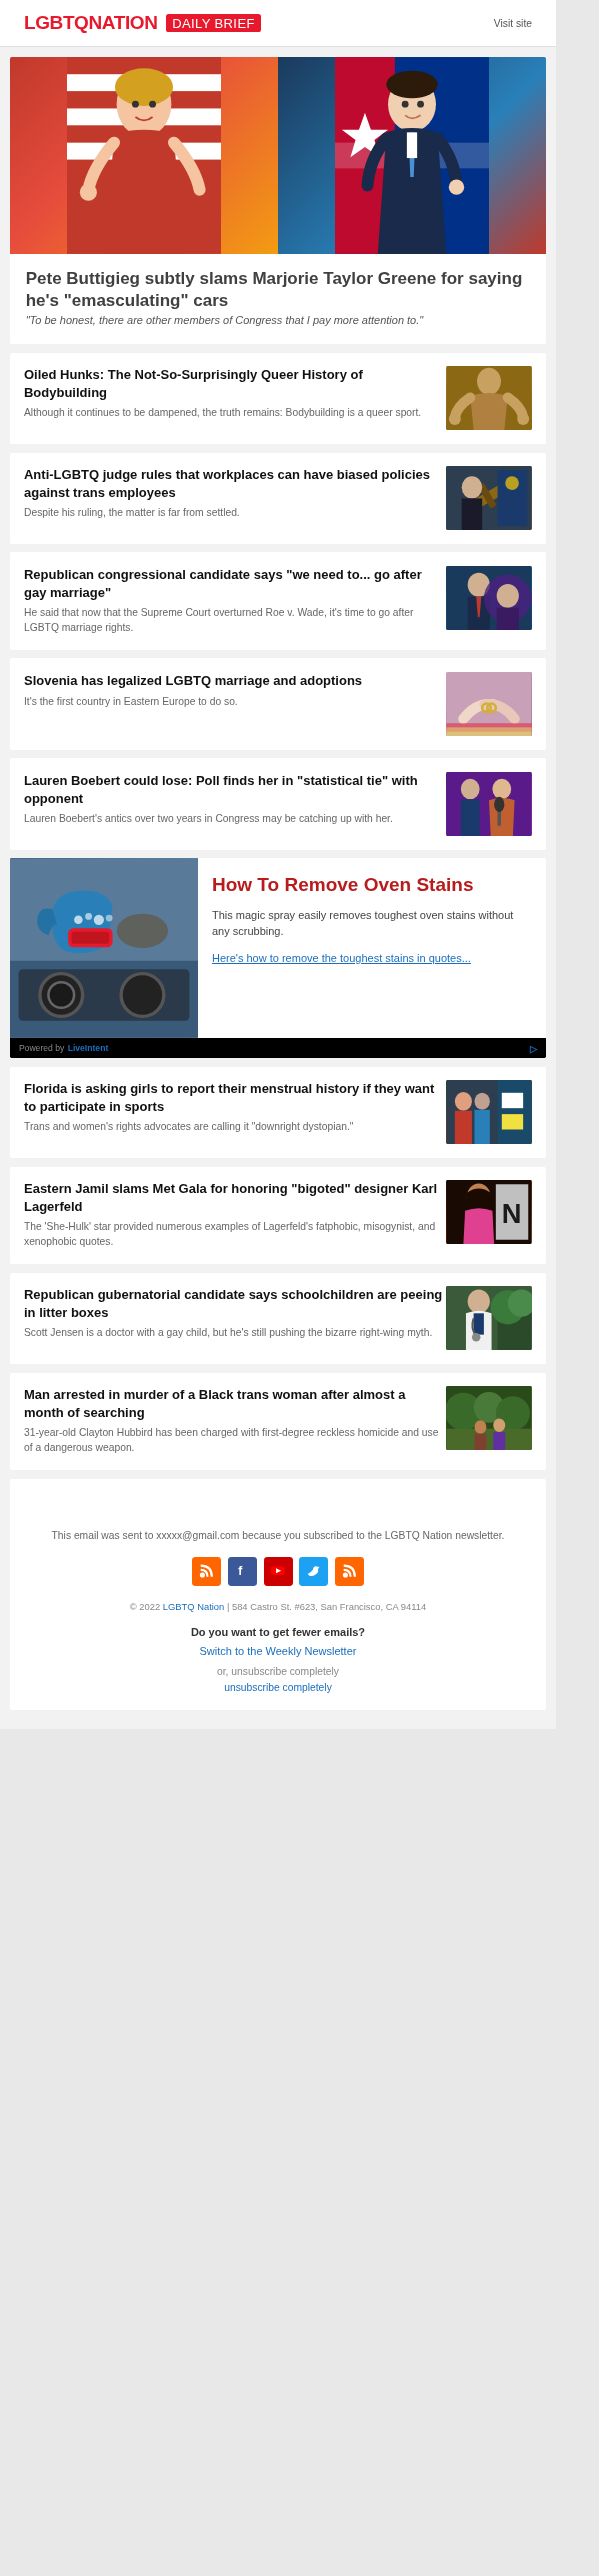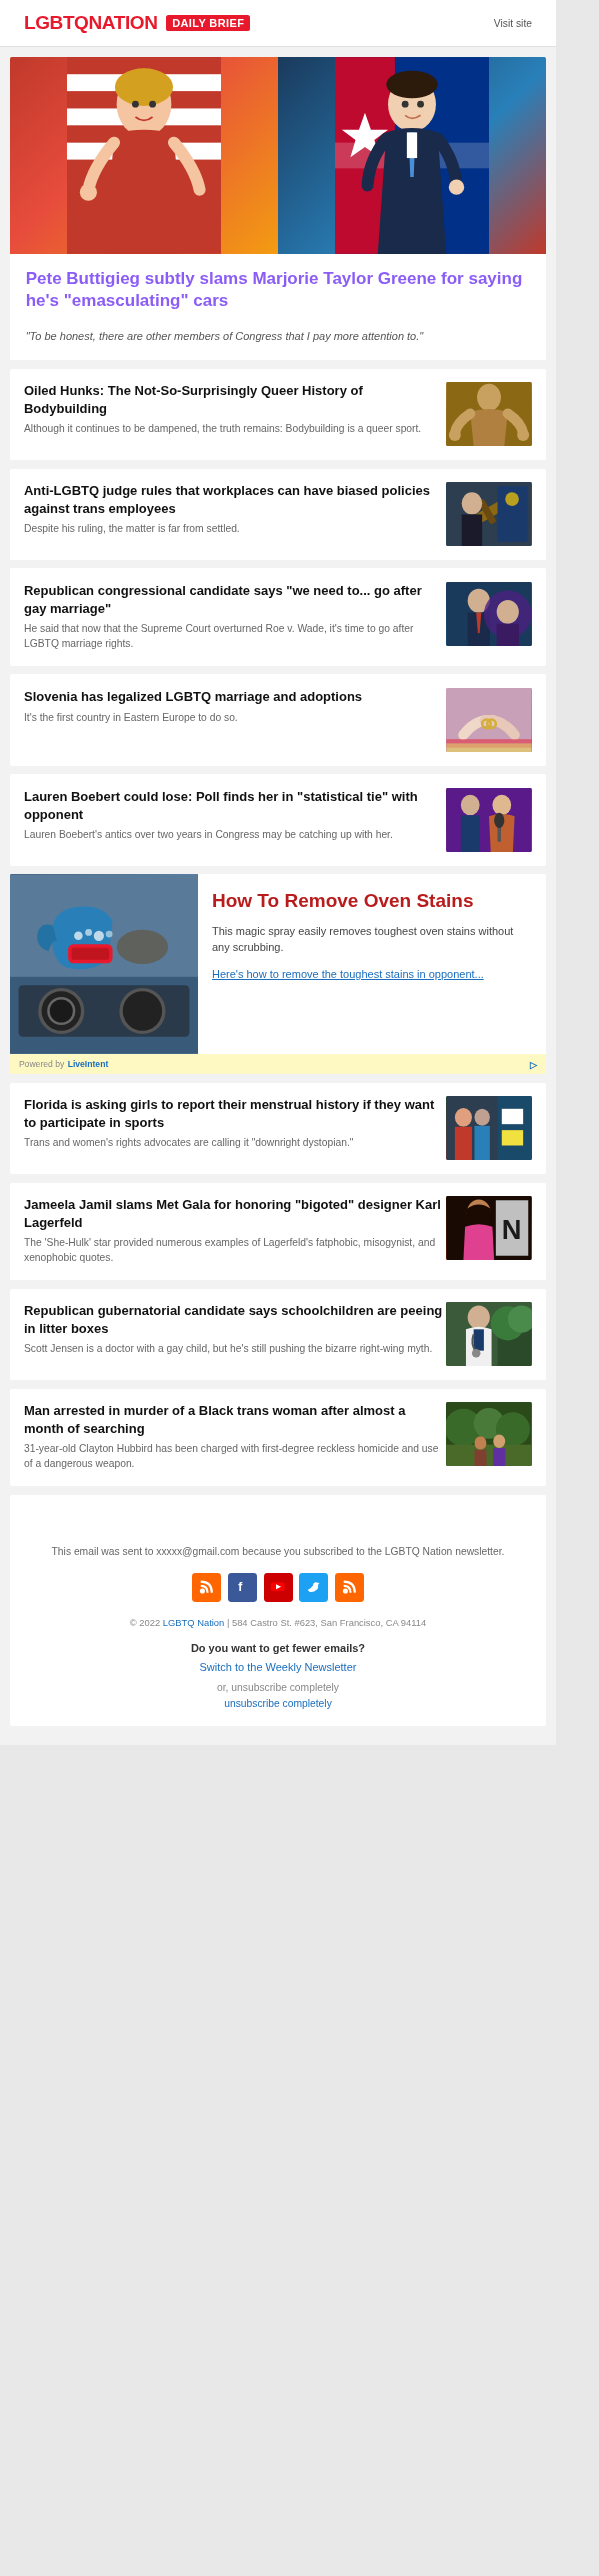--- a/index.html
+++ b/index.html
@@ -32,22 +32,22 @@
       font-size: 19px;
       color: #000;
       letter-spacing: -0.4px;
     }
     .logo-text span {
       color: #e8192c;
     }
     .daily-brief-badge {
       background: #e8192c;
       color: #fff;
-      font-size: 11px;
-      font-weight: 700;
+      font-size: 13px;
+      font-weight: 400;
       padding: 1.7px 6px;
       border-radius: 2.6px;
       text-transform: uppercase;
       letter-spacing: 0.4px;
     }
     .visit-site-link {
       color: #555;
       font-size: 10.3px;
       text-decoration: none;
     }
@@ -93,23 +93,23 @@
       justify-content: center;
       position: relative;
       overflow: hidden;
     }
     .hero-text-box {
       padding: 13.7px 15.4px 15.4px;
     }
     .hero-title {
       font-size: 17px;
       font-weight: 700;
-      color: #8b5cf6;
+      color: #404040;
       line-height: 1.3;
-      margin-bottom: 17px;
+      margin-bottom: 1px;
     }
     .hero-subtitle {
       font-size: 11px;
       color: #555;
       font-style: italic;
       line-height: 1.4;
     }
     
     .article-card {
       background: #fff;
@@ -217,21 +217,21 @@
       line-height: 1.5;
       margin-bottom: 10.3px;
     }
     .ad-link {
       color: #1a6ebd;
       font-size: 11px;
       text-decoration: underline;
       line-height: 1.5;
     }
     .ad-footer {
-      background: #fef9c3;
+      background: #000000;
       padding: 4.3px 8.6px;
       display: flex;
       align-items: center;
       justify-content: space-between;
       font-size: 8.6px;
       color: #888;
     }
     .ad-powered {
       display: flex;
       align-items: center;
@@ -560,21 +560,21 @@
             <circle cx="92" cy="68" r="4" fill="rgba(255,255,255,0.6)"></circle>
             <circle cx="104" cy="72" r="6" fill="rgba(255,255,255,0.7)"></circle>
             <circle cx="116" cy="70" r="4" fill="rgba(255,255,255,0.5)"></circle>
 
             <ellipse cx="155" cy="85" rx="30" ry="20" fill="rgba(100,60,0,0.4)"></ellipse>
           </svg>
         </div>
         <div class="ad-text-side">
           <div class="ad-title">How To Remove Oven Stains</div>
           <div class="ad-body">This magic spray easily removes toughest oven stains without any scrubbing.</div>
-          <a class="ad-link" href="#">Here's how to remove the toughest stains in opponent...</a>
+          <a class="ad-link" href="#">Here's how to remove the toughest stains in quotes...</a>
         </div>
       </div>
       <div class="ad-footer">
         <div class="ad-powered">
           <span>Powered by</span>
           <span class="liveintent-logo">LiveIntent</span>
         </div>
         <span class="ad-marker">▷</span>
       </div>
     </div>
@@ -598,21 +598,21 @@
 
             <rect x="65" y="15" width="25" height="18" fill="#ffffff"></rect>
             <rect x="65" y="40" width="25" height="18" fill="#f0e040"></rect>
           </svg>
         </div>
       </div>
     </div>
 
     <div class="article-card">
       <div class="article-text">
-        <div class="article-title">Jameela Jamil slams Met Gala for honoring "bigoted" designer Karl Lagerfeld</div>
+        <div class="article-title">Eastern Jamil slams Met Gala for honoring "bigoted" designer Karl Lagerfeld</div>
         <div class="article-excerpt">The 'She-Hulk' star provided numerous examples of Lagerfeld's fatphobic, misogynist, and xenophobic quotes.</div>
       </div>
       <div class="article-thumb">
         <div class="thumb-jameela">
           <svg width="86" height="64" viewBox="0 0 100 75">
             <rect width="100" height="75" fill="#1a0a04"></rect>
 
             <ellipse cx="38" cy="20" rx="14" ry="16" fill="#c08050"></ellipse>
 
             <path d="M24 15 Q38 5 52 15 L55 50 Q38 55 21 50 Z" fill="#1a0a02"></path>

